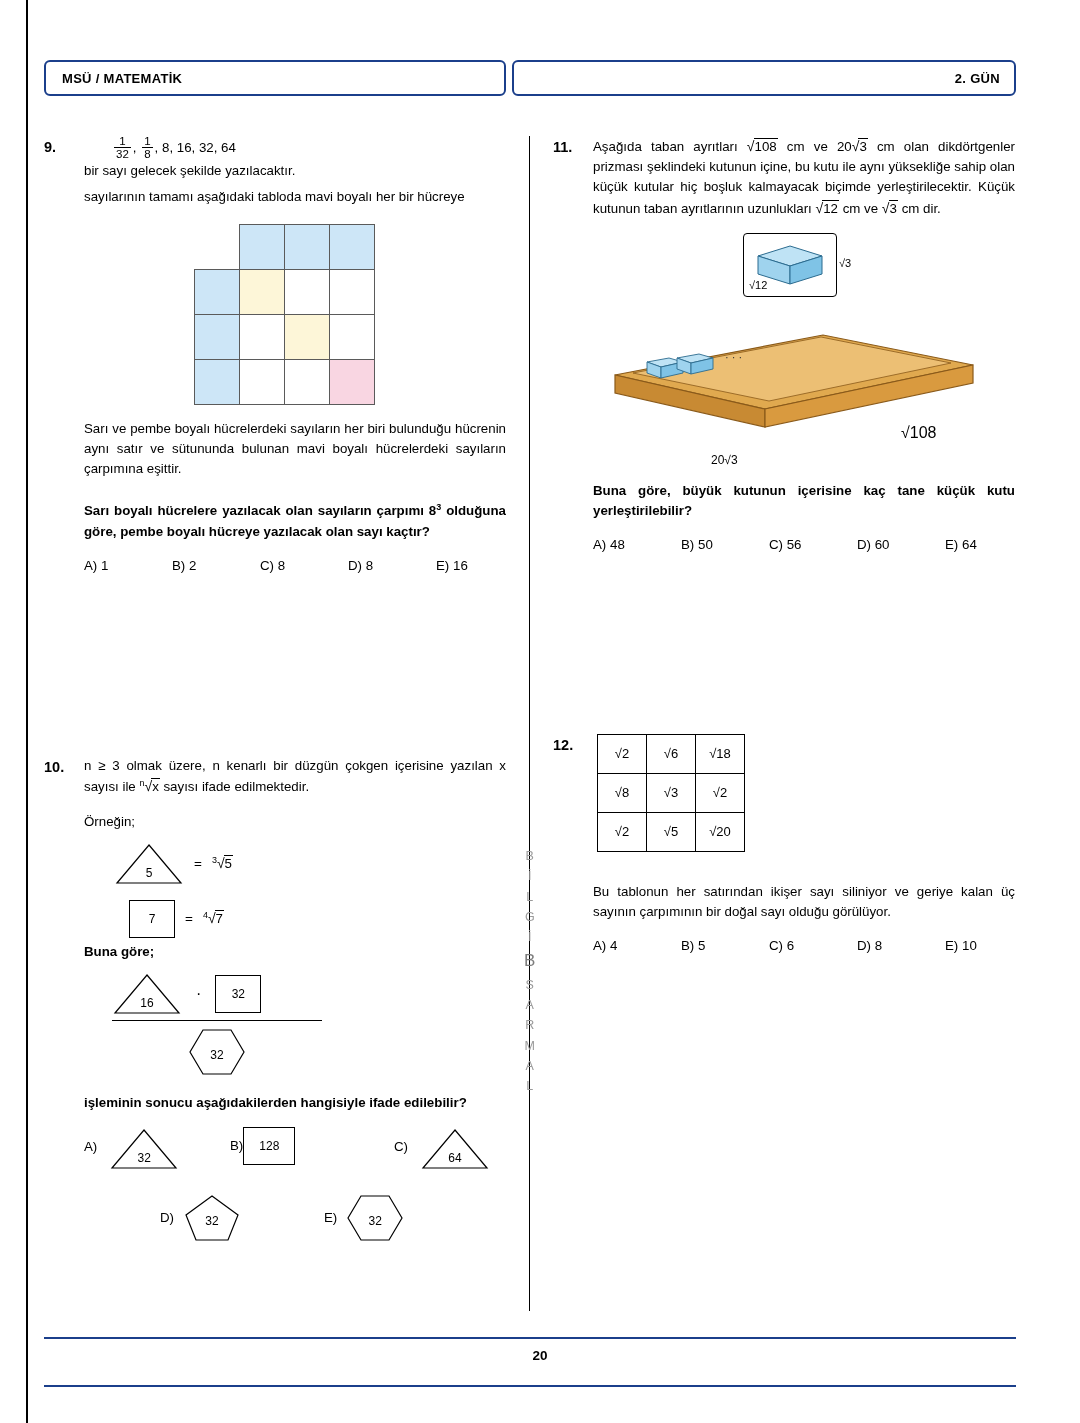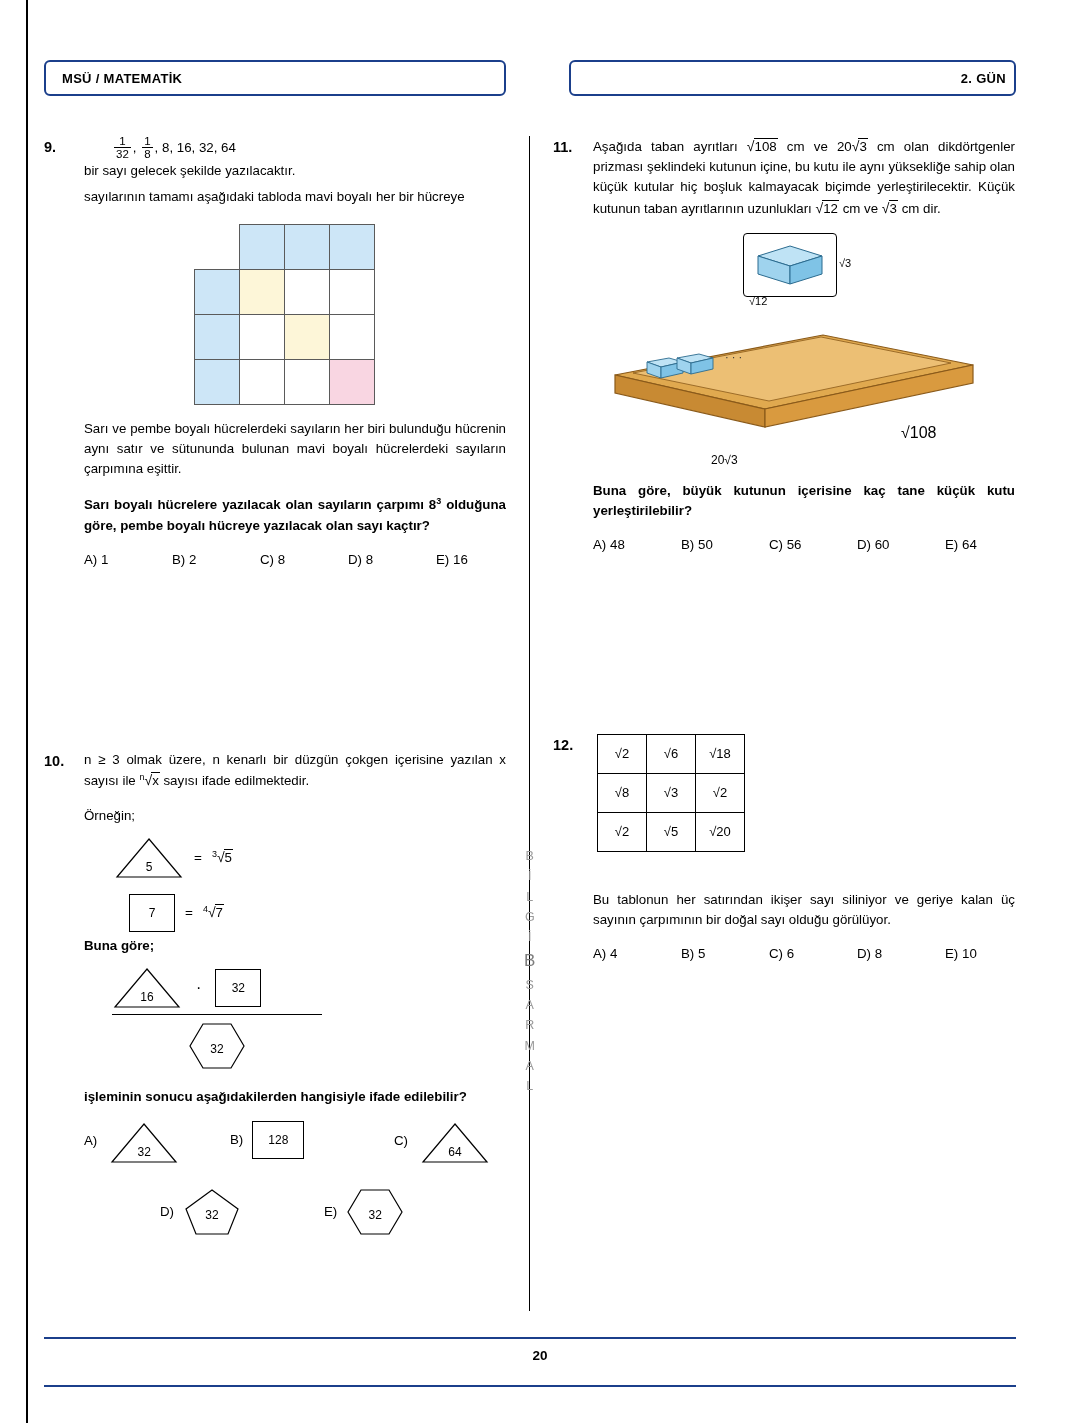--- a/index.html
+++ b/index.html
@@ -48,22 +48,22 @@
     align-items: center;
     font-size: 13px;
     font-weight: bold;
     letter-spacing: .3px;
   }
   .hdr-left {
     width: 462px;
     padding-left: 16px;
   }
   .hdr-right {
-    width: 447px;
-    padding-right: 8px;
+    width: 504px;
+    padding-right: 14px;
     justify-content: flex-end;
   }
   .col-divider {
     position: absolute;
     left: 485px;
     top: 76px;
     width: 1px;
     height: 1175px;
     background: #000;
   }
@@ -303,21 +303,21 @@
             <td class="c-blue"></td>
             <td class="c-white"></td>
             <td class="c-white"></td>
             <td class="c-pink"></td>
           </tr>
         </tbody>
           </table>
 
         <div class="qbody" style="margin-top:14px;">Sarı ve pembe boyalı hücrelerdeki sayıların her biri bulunduğu hücrenin aynı satır ve sütununda bulunan mavi boyalı hücrelerdeki sayıların çarpımına eşittir.</div>
 
-        <div class="qbody bold" style="margin-top:16px;">
+        <div class="qbody bold" style="margin-top:22px;">
           <span>Sarı boyalı hücrelere yazılacak olan sayıların çarpımı 8</span><sup>3</sup><span> olduğuna göre, pembe boyalı hücreye yazılacak olan sayı kaçtır?</span>
         </div>
 
         <div class="choices">
           <span class="ch">A) 1</span>
           <span class="ch">B) 2</span>
           <span class="ch">C) 8</span>
           <span class="ch">D) 8</span>
           <span class="ch">E) 16</span>
         </div>
@@ -383,21 +383,21 @@
             <span style="font-size:13.3px;margin-bottom:14px;">A)</span>
             <div class="tri" style="margin-left:12px;">
               <svg width="70" height="44">
                   <polygon points="35,3 67,41 3,41" fill="none" stroke="#000" stroke-width="1.2"></polygon>
                 </svg>
               <div class="lab">32</div>
             </div>
           </div>
           <div style="position:absolute;left:146px;top:0;display:flex;align-items:center;">
             <span style="font-size:13.3px;">B)</span>
-            <div class="sq" style="margin-left:9px;width:50px;">
+            <div class="sq" style="margin-left:0;width:50px;">
               <span>128</span>
             </div>
           </div>
           <div style="position:absolute;left:310px;top:0;display:flex;align-items:flex-end;">
             <span style="font-size:13.3px;margin-bottom:14px;">C)</span>
             <div class="tri" style="margin-left:12px;">
               <svg width="70" height="44">
                   <polygon points="35,3 67,41 3,41" fill="none" stroke="#000" stroke-width="1.2"></polygon>
                 </svg>
               <div class="lab">64</div>
@@ -436,21 +436,21 @@
         <div style="position:relative;height:270px;margin-top:14px;">
 
           <div style="position:absolute;left:190px;top:0;width:92px;height:62px;border:1px solid #000;border-radius:4px;">
             <svg width="90" height="60">
               <polygon points="14,22 46,12 78,22 46,32" fill="#bfe3f5" stroke="#2b6b8f" stroke-width="1"></polygon>
               <polygon points="14,22 14,40 46,50 46,32" fill="#9fd3ee" stroke="#2b6b8f" stroke-width="1"></polygon>
               <polygon points="46,32 46,50 78,40 78,22" fill="#7fc3e6" stroke="#2b6b8f" stroke-width="1"></polygon>
             </svg>
           </div>
           <div style="position:absolute;left:286px;top:22px;font-size:11px;">√3</div>
-          <div style="position:absolute;left:196px;top:60px;font-size:11px;">√12</div>
+          <div style="position:absolute;left:196px;top:44px;font-size:11px;">√12</div>
 
           <svg width="420" height="140" style="position:absolute;left:20px;top:80px;">
             <polygon points="42,62 250,22 400,52 192,96" fill="#e0a94f" stroke="#8a5a1a" stroke-width="1.2"></polygon>
             <polygon points="42,62 42,80 192,114 192,96" fill="#c88a33" stroke="#8a5a1a" stroke-width="1.2"></polygon>
             <polygon points="192,96 192,114 400,70 400,52" fill="#d99a3f" stroke="#8a5a1a" stroke-width="1.2"></polygon>
             <polygon points="60,60 248,24 378,50 196,88" fill="#ecbf74" stroke="#8a5a1a" stroke-width="0.8"></polygon>
 
             <polygon points="74,49 96,45 110,49 88,54" fill="#bfe3f5" stroke="#2b6b8f" stroke-width="0.9"></polygon>
             <polygon points="74,49 74,60 88,65 88,54" fill="#9fd3ee" stroke="#2b6b8f" stroke-width="0.9"></polygon>
             <polygon points="88,54 88,65 110,60 110,49" fill="#7fc3e6" stroke="#2b6b8f" stroke-width="0.9"></polygon>
@@ -490,21 +490,21 @@
             <td>√2</td>
           </tr>
           <tr>
             <td>√2</td>
             <td>√5</td>
             <td>√20</td>
           </tr>
         </tbody>
           </table>
 
-        <div class="qbody" style="margin-top:38px;margin-left:40px;">Bu tablonun her satırından ikişer sayı siliniyor ve geriye kalan üç sayının çarpımının bir doğal sayı olduğu görülüyor.</div>
+        <div class="qbody" style="margin-top:30px;margin-left:40px;">Bu tablonun her satırından ikişer sayı siliniyor ve geriye kalan üç sayının çarpımının bir doğal sayı olduğu görülüyor.</div>
 
         <div class="choices">
           <span class="ch">A) 4</span>
           <span class="ch">B) 5</span>
           <span class="ch">C) 6</span>
           <span class="ch">D) 8</span>
           <span class="ch">E) 10</span>
         </div>
       </div>
     </div>

